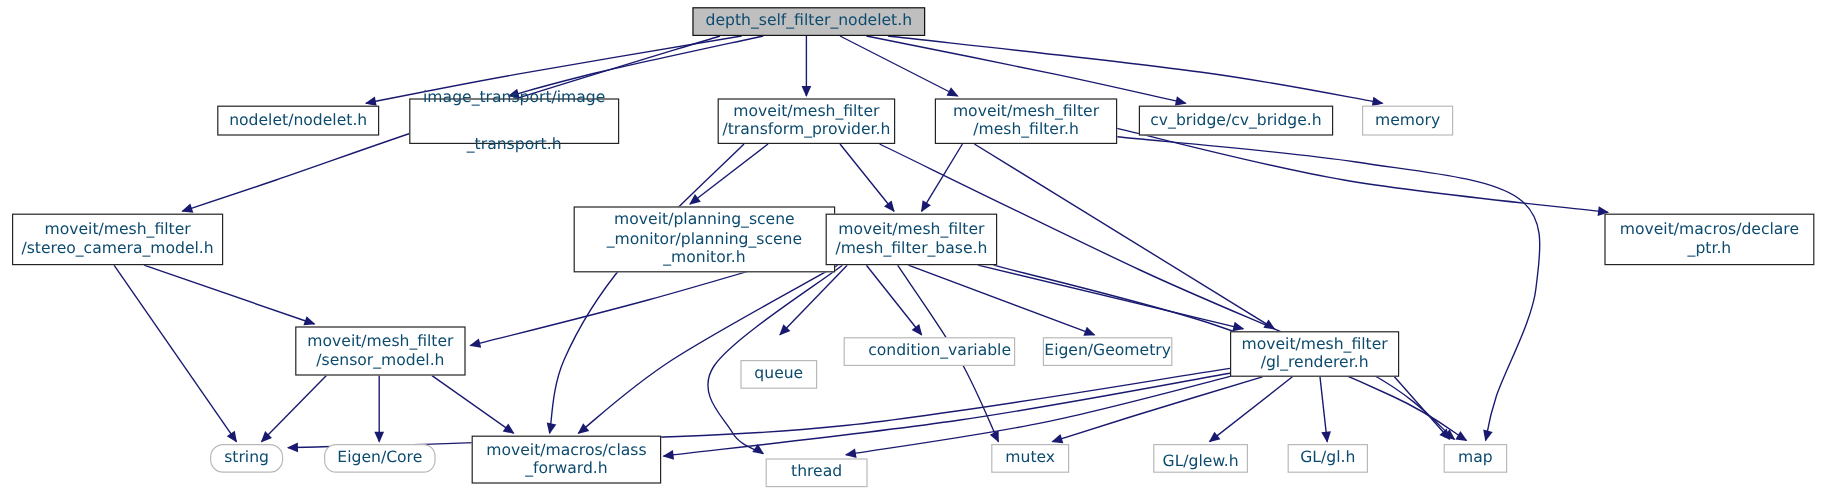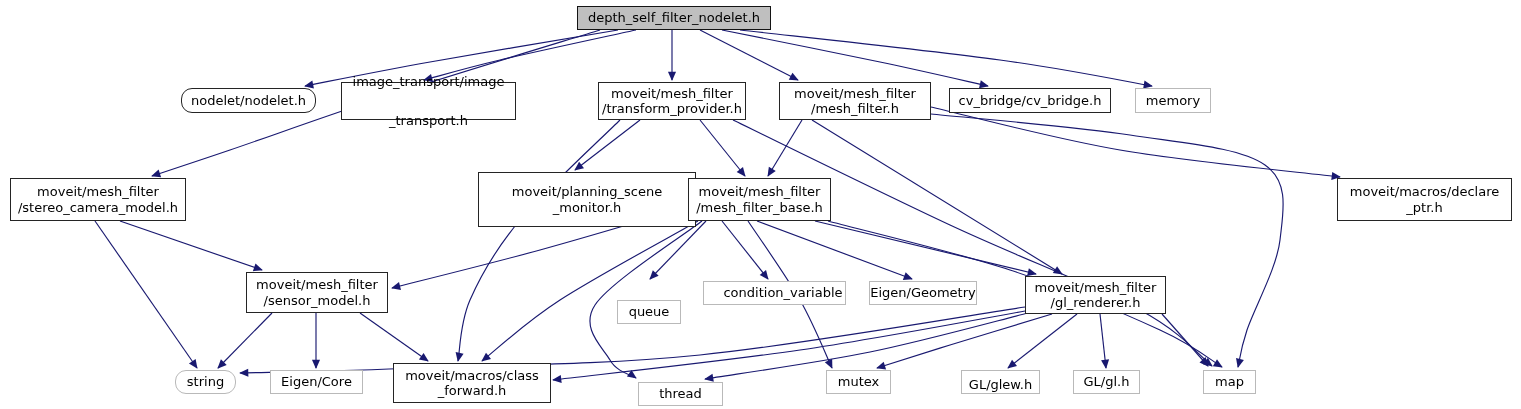--- a/index.html
+++ b/index.html
@@ -16,21 +16,21 @@
     box-sizing:border-box;
     background:#ffffff;
     border:1px solid #242424;
     display:flex;
     flex-direction:column;
     align-items:center;
     justify-content:center;
     text-align:center;
     font-size:13px;
     line-height:15.5px;
-    color:#000000;
+    color:#0c4a6e;
     white-space:nowrap;
     padding:1px 3px;
   }
   .node.system{border-color:#b9b9b9;}
   .node.root{background:#bfbfbf;border-color:#141414;}
   .edge-path{fill:none;stroke-width:1.15px;}
 </style>
 </head>
 <body>
 
@@ -75,21 +75,21 @@
       <path d="M1028,313 C1001.7,319.5 923.8,341.0 870,352 C816.2,363.0 732.5,374.5 705,379" class="edge-path" stroke="#191970" marker-end="url(#arrow)"></path>
       <path d="M1052,314 C1035.0,319.2 979.2,336.0 950,345 C920.8,354.0 889.2,364.2 877,368" class="edge-path" stroke="#191970" marker-end="url(#arrow)"></path>
       <path d="M1077,314 L1008,368" class="edge-path" stroke="#191970" marker-end="url(#arrow)"></path>
       <path d="M1100,314 L1106,368" class="edge-path" stroke="#191970" marker-end="url(#arrow)"></path>
       <path d="M1162,314 L1208,366" class="edge-path" stroke="#191970" marker-end="url(#arrow)"></path>
     </svg>
   <div id="nodes">
       <div class="node root" style="left: 577px; top: 6px; width: 194px; height: 24px;">
         <div>depth_self_filter_nodelet.h</div>
       </div>
-      <div class="node header" style="left: 181px; top: 88px; width: 135px; height: 25px; border-radius: 11px;">
+      <div class="node header" style="left: 181px; top: 88px; width: 135px; height: 25px;">
         <div>nodelet/nodelet.h</div>
       </div>
       <div class="node header" style="left: 341px; top: 82px; width: 175px; height: 38px; gap: 24px;">
         <div>image_transport/image</div>
         <div>_transport.h</div>
       </div>
       <div class="node header" style="left: 598px; top: 82px; width: 148px; height: 38px;">
         <div>moveit/mesh_filter</div>
         <div>/transform_provider.h</div>
       </div>
@@ -102,20 +102,21 @@
       </div>
       <div class="node system" style="left: 1135px; top: 88px; width: 76px; height: 25px;">
         <div>memory</div>
       </div>
       <div class="node header" style="left: 10px; top: 178px; width: 176px; height: 43px;">
         <div>moveit/mesh_filter</div>
         <div>/stereo_camera_model.h</div>
       </div>
       <div class="node header" style="left: 478px; top: 172px; width: 218px; height: 55px; text-align: center;">
         <div>moveit/planning_scene</div>
+        <div>_monitor/planning_scene</div>
         <div>_monitor.h</div>
       </div>
       <div class="node header" style="left: 688px; top: 178px; width: 143px; height: 43px;">
         <div>moveit/mesh_filter</div>
         <div>/mesh_filter_base.h</div>
       </div>
       <div class="node header" style="left: 1337px; top: 178px; width: 175px; height: 43px;">
         <div>moveit/macros/declare</div>
         <div>_ptr.h</div>
       </div>
@@ -132,21 +133,21 @@
       <div class="node system" style="left: 869px; top: 281px; width: 108px; height: 24px;">
         <div>Eigen/Geometry</div>
       </div>
       <div class="node header" style="left: 1025px; top: 276px; width: 141px; height: 38px;">
         <div>moveit/mesh_filter</div>
         <div>/gl_renderer.h</div>
       </div>
       <div class="node system" style="left: 175px; top: 370px; width: 61px; height: 24px; border-radius: 11px;">
         <div>string</div>
       </div>
-      <div class="node system" style="left: 270px; top: 370px; width: 93px; height: 24px;">
+      <div class="node system" style="left: 270px; top: 370px; width: 93px; height: 24px; border-radius: 10px;">
         <div>Eigen/Core</div>
       </div>
       <div class="node header" style="left: 393px; top: 363px; width: 158px; height: 40px;">
         <div>moveit/macros/class</div>
         <div>_forward.h</div>
       </div>
       <div class="node system" style="left: 638px; top: 382px; width: 85px; height: 24px;">
         <div>thread</div>
       </div>
       <div class="node system" style="left: 826px; top: 370px; width: 65px; height: 24px;">

